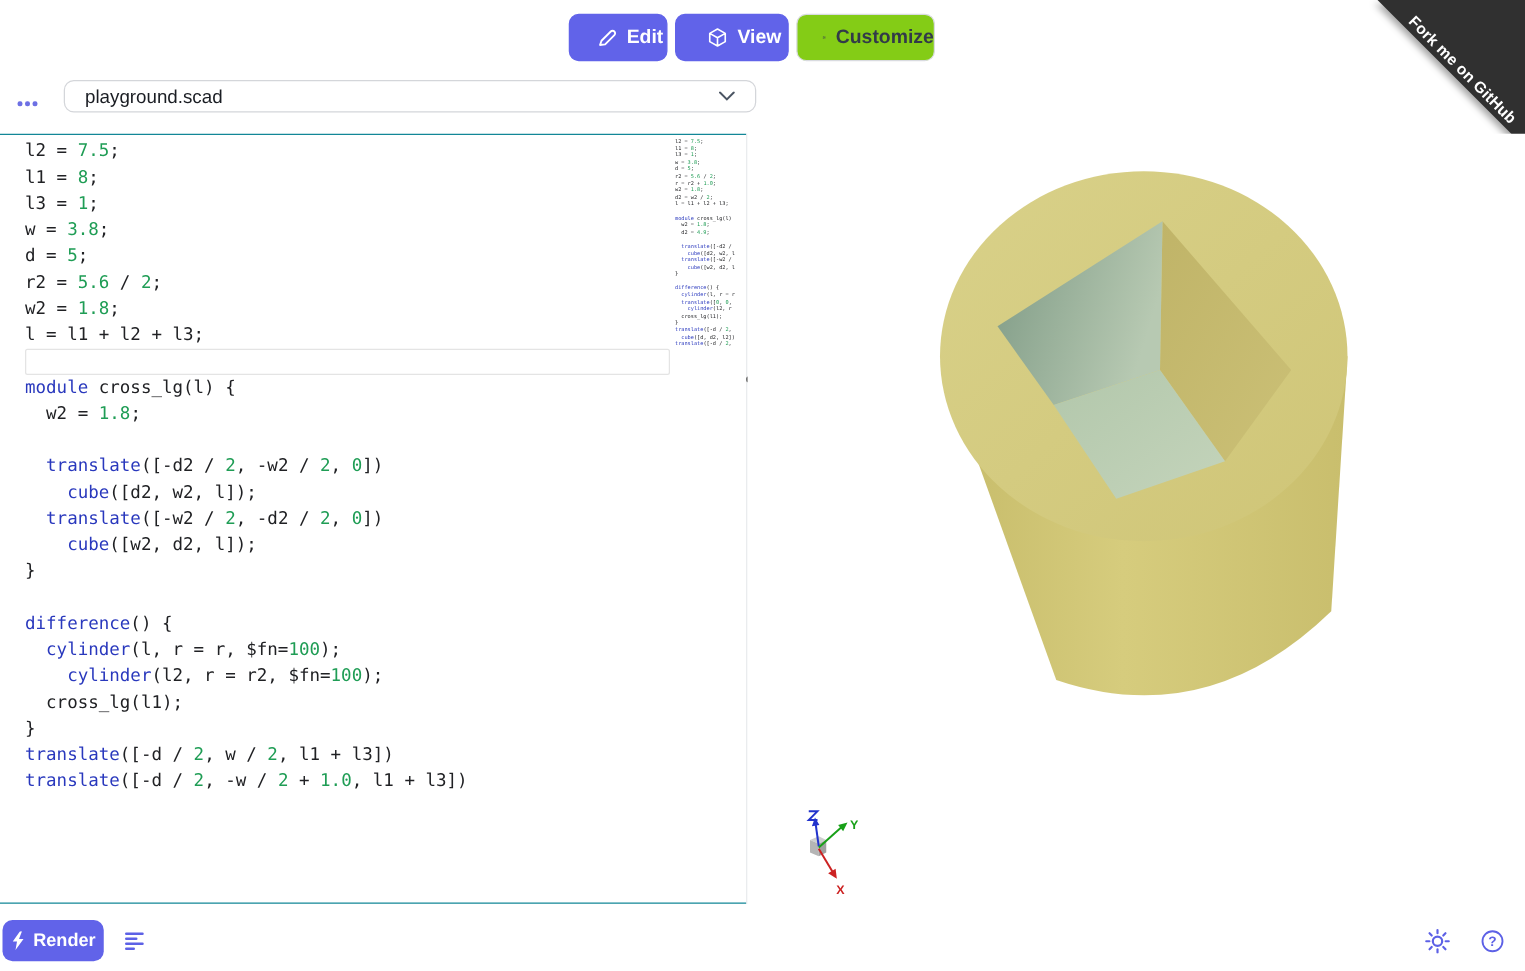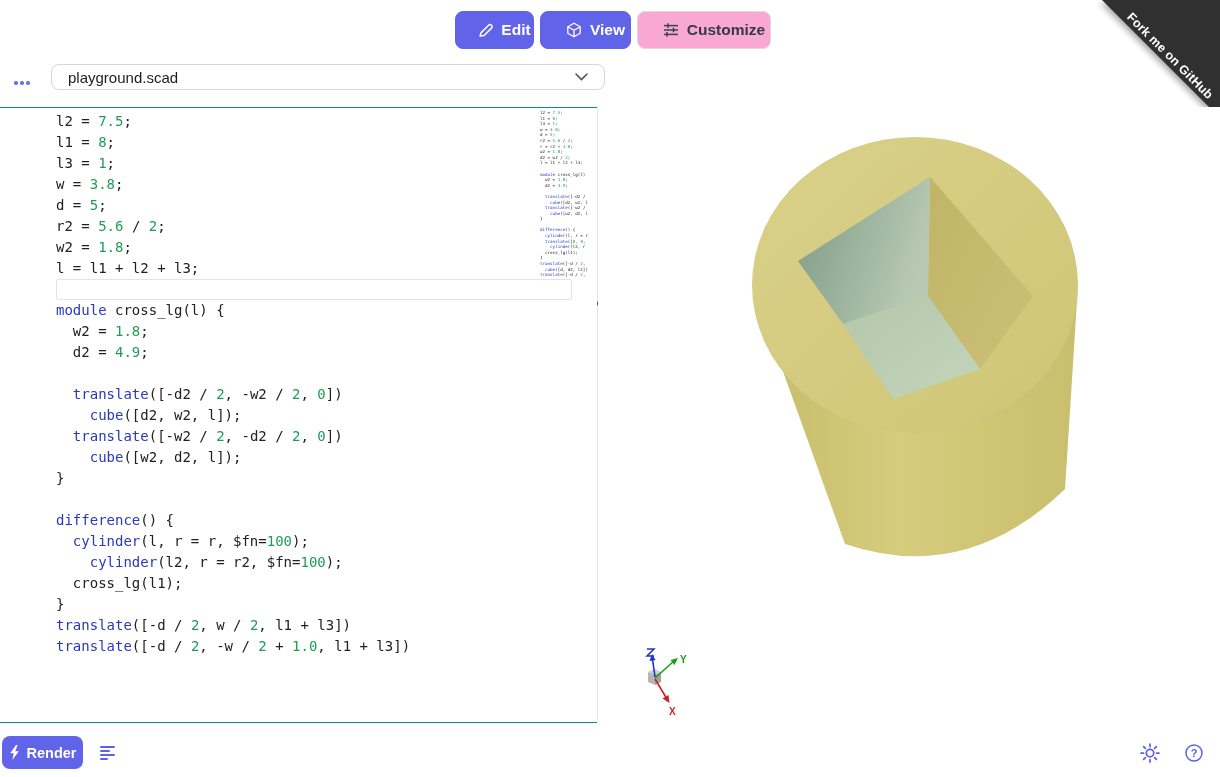--- a/index.html
+++ b/index.html
@@ -9,21 +9,21 @@
   }
   
   .header{position:absolute;top:0;left:0;right:0;height:60px;}
   .btn-row{position:absolute;left:455px;top:11px;display:flex;gap:6px;}
   .btn{display:flex;align-items:center;justify-content:center;gap:8px;
        height:38px;border-radius:8px;font-size:15.5px;font-weight:700;cursor:pointer;
        box-sizing:border-box;padding-left:20px;}
   .btn-primary{background:var(--accent);color:#fff;border:1px solid var(--accent);}
   .btn-edit{width:79px;}
   .btn-view{width:91px;}
-  .btn-outline{width:134px;background:#f9a8d4;color:#323a49;border:1px solid #d9dbe0;}
+  .btn-outline{width:111px;background:#84cc16;color:#323a49;border:1px solid #d9dbe0;}
   
   .ribbon-wrap{position:absolute;top:0;right:0;width:160px;height:160px;overflow:hidden;
                filter:drop-shadow(-2px 3px 3px rgba(0,0,0,0.35));pointer-events:none;}
   .ribbon-tri{position:absolute;top:0;right:0;width:0;height:0;
               border-top:118px solid var(--ribbon-bg);border-left:118px solid transparent;}
   .ribbon-label{position:absolute;top:49px;right:-30px;width:160px;text-align:center;
                 transform:rotate(45deg);color:#fff;font-size:12.5px;font-weight:700;
                 letter-spacing:.2px;pointer-events:auto;cursor:pointer;}
   
   .kebab{position:absolute;left:14px;top:74px;width:22px;height:18px;display:flex;
@@ -31,21 +31,21 @@
   .kebab i{width:3.5px;height:3.5px;border-radius:50%;background:#6d70e4;display:block;}
   .file-select{position:absolute;left:51px;top:64px;width:554px;height:26px;box-sizing:border-box;
                border:1px solid #d4d6da;border-radius:8px;background:#fff;display:flex;
                align-items:center;padding:0 16px;cursor:pointer;}
   .file-select span{font-size:15px;color:#1a1d23;}
   .file-select svg{position:absolute;right:16px;}
   
   .editor-wrap{position:absolute;left:0;top:107px;width:597px;height:616px;box-sizing:border-box;
                border-top:1.5px solid var(--teal-border);border-bottom:1.5px solid var(--teal-border);
                background:#fff;overflow:hidden;}
-  .code{position:absolute;left:0;top:0;width:536px;padding:3px 0 0 20px;cursor:text;margin-left:36px;}
+  .code{position:absolute;left:0;top:0;width:536px;padding:3px 0 0 20px;cursor:text;}
   .code-line{height:21px;line-height:21px;white-space:pre;box-sizing:border-box;
              font-family:"DejaVu Sans Mono","Liberation Mono",monospace;font-size:14px;
              color:var(--tok-default);}
   .code-line.current{border:1px solid #e4e4e4;border-radius:2px;width:516px;}
   .tok-k{color:var(--tok-keyword);}
   .tok-n{color:var(--tok-number);}
   .tok-d{color:var(--tok-default);}
   .mini{position:absolute;left:540px;top:2px;width:48px;overflow:hidden;cursor:pointer;}
   .mini .code-line{height:5.6px;line-height:5.6px;font-size:4.2px;width:auto;}
   .mini .code-line.current{border:none;}
@@ -126,21 +126,20 @@
       <div class="code-line"><span class="tok-d">l1 = </span><span class="tok-n">8</span><span class="tok-d">;</span></div>
       <div class="code-line"><span class="tok-d">l3 = </span><span class="tok-n">1</span><span class="tok-d">;</span></div>
       <div class="code-line"><span class="tok-d">w = </span><span class="tok-n">3.8</span><span class="tok-d">;</span></div>
       <div class="code-line"><span class="tok-d">d = </span><span class="tok-n">5</span><span class="tok-d">;</span></div>
       <div class="code-line"><span class="tok-d">r2 = </span><span class="tok-n">5.6</span><span class="tok-d"> / </span><span class="tok-n">2</span><span class="tok-d">;</span></div>
       <div class="code-line"><span class="tok-d">w2 = </span><span class="tok-n">1.8</span><span class="tok-d">;</span></div>
       <div class="code-line"><span class="tok-d">l = l1 + l2 + l3;</span></div>
       <div class="code-line current"></div>
       <div class="code-line"><span class="tok-k">module</span><span class="tok-d"> cross_lg(l) {</span></div>
       <div class="code-line"><span class="tok-d">  w2 = </span><span class="tok-n">1.8</span><span class="tok-d">;</span></div>
-      <div class="code-line"><span class="tok-d">  d2 = </span><span class="tok-n">4.9</span><span class="tok-d">;</span></div>
       <div class="code-line"></div>
       <div class="code-line"><span class="tok-d">  </span><span class="tok-k">translate</span><span class="tok-d">([-d2 / </span><span class="tok-n">2</span><span class="tok-d">, -w2 / </span><span class="tok-n">2</span><span class="tok-d">, </span><span class="tok-n">0</span><span class="tok-d">])</span></div>
       <div class="code-line"><span class="tok-d">    </span><span class="tok-k">cube</span><span class="tok-d">([d2, w2, l]);</span></div>
       <div class="code-line"><span class="tok-d">  </span><span class="tok-k">translate</span><span class="tok-d">([-w2 / </span><span class="tok-n">2</span><span class="tok-d">, -d2 / </span><span class="tok-n">2</span><span class="tok-d">, </span><span class="tok-n">0</span><span class="tok-d">])</span></div>
       <div class="code-line"><span class="tok-d">    </span><span class="tok-k">cube</span><span class="tok-d">([w2, d2, l]);</span></div>
       <div class="code-line"><span class="tok-d">}</span></div>
       <div class="code-line"></div>
       <div class="code-line"><span class="tok-k">difference</span><span class="tok-d">() {</span></div>
       <div class="code-line"><span class="tok-d">  </span><span class="tok-k">cylinder</span><span class="tok-d">(l, r = r, $fn=</span><span class="tok-n">100</span><span class="tok-d">);</span></div>
       <div class="code-line"><span class="tok-d">    </span><span class="tok-k">cylinder</span><span class="tok-d">(l2, r = r2, $fn=</span><span class="tok-n">100</span><span class="tok-d">);</span></div>

